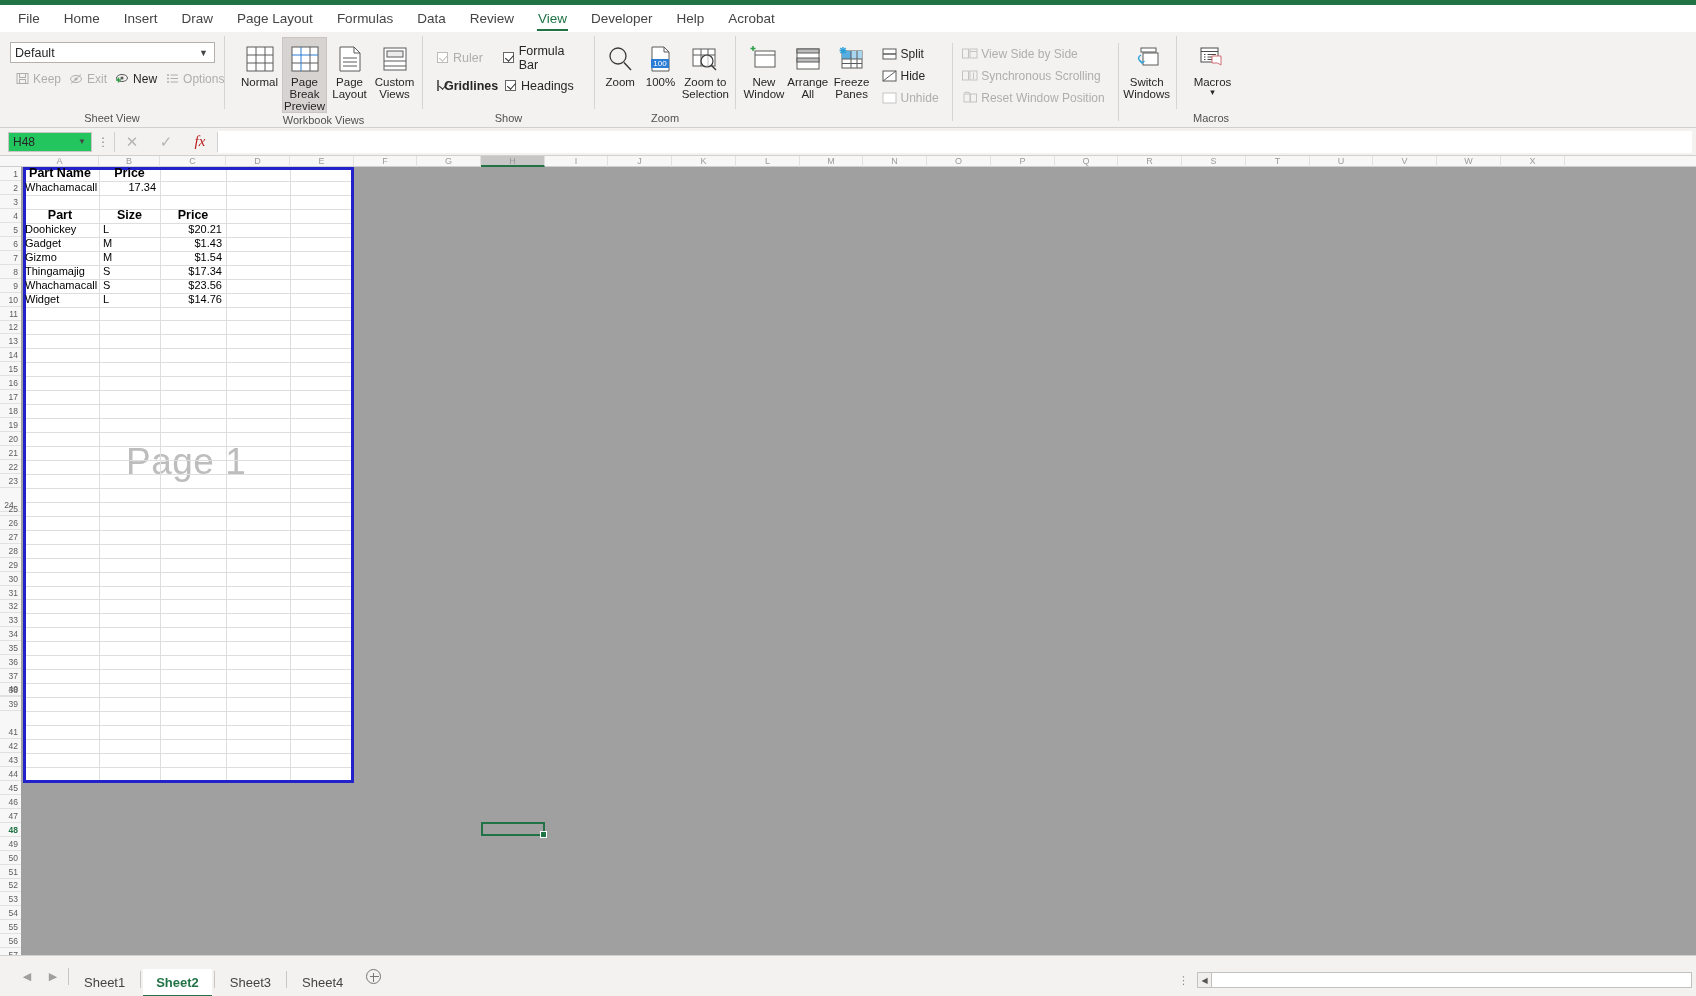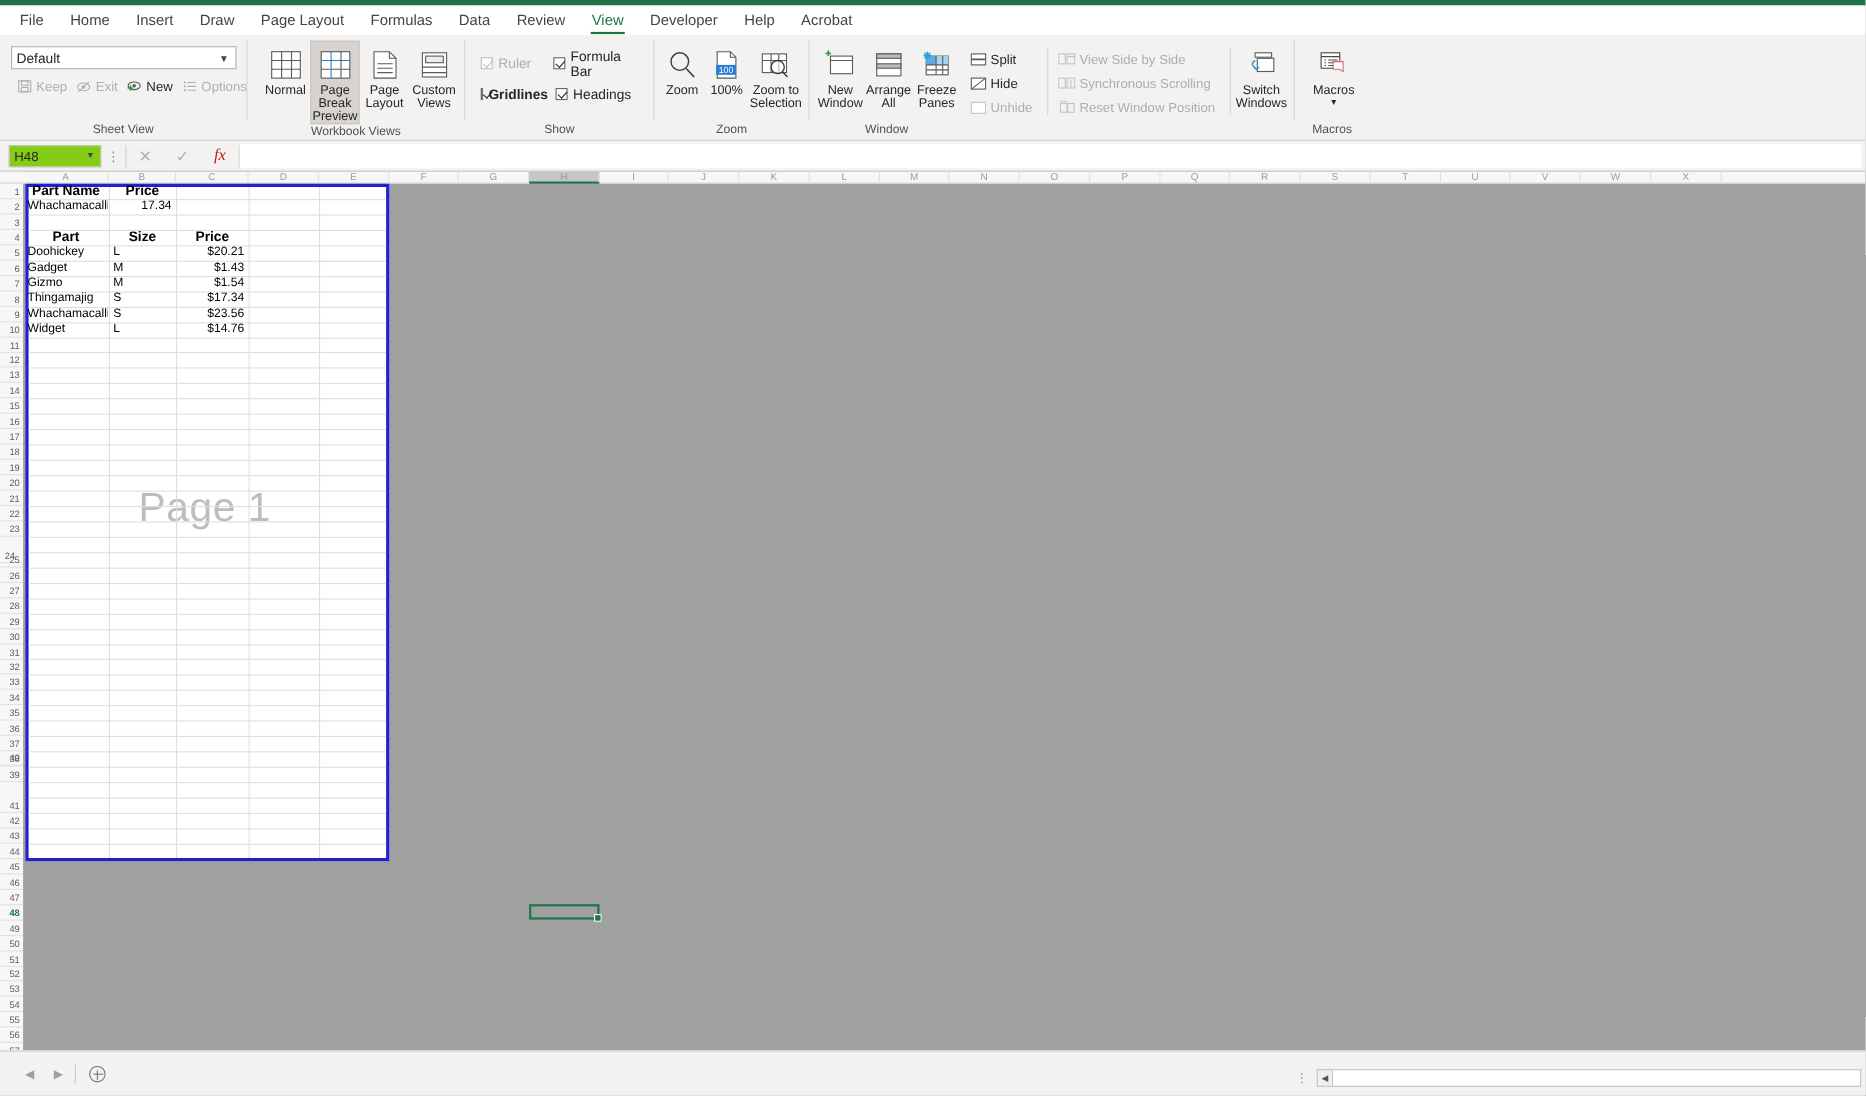--- a/index.html
+++ b/index.html
@@ -77,21 +77,21 @@
     width:205px; height:21px; border:1px solid #b3b0ad; background:#fff;
     font-size:12.5px; padding:0 4px; display:flex; align-items:center;
     position:relative; color:#262626;
   }
   .sv-select .caret { position:absolute; right:6px; font-size:9px; color:#444; }
 
   
   .fbar { height:28px; background:#f3f2f1; display:flex; align-items:center; padding:0 0 0 8px;
           border-bottom:1px solid #d2d0ce; }
   .namebox {
-    width:84px; height:20px; border:1px solid #c8c6c4; background:#84cc16;
+    width:84px; height:20px; border:1px solid #c8c6c4; background:#22c55e;
     font-size:12px; display:flex; align-items:center; padding:0 4px; position:relative;
   }
   .namebox .caret { position:absolute; right:5px; font-size:8px; color:#444; }
   .fb-dots { width:22px; text-align:center; color:#8a8886; font-size:12px; letter-spacing:0; }
   .fb-btn { width:34px; height:22px; display:flex; align-items:center; justify-content:center;
             color:#b5b3b1; font-size:15px; }
   .fb-fx { width:34px; height:22px; display:flex; align-items:center; justify-content:center;
            color:#b91c1c; font-style:italic; font-family:"Liberation Serif", serif; font-size:15px; }
   .fb-sep { width:1px; height:20px; background:#d2d0ce; }
   .fb-input { flex:1; height:22px; background:#fff; border:none; margin-right:4px; }
@@ -477,21 +477,20 @@
           <svg width="30" height="28" viewBox="0 0 30 28">
               <rect x="9" y="3" width="15" height="4" fill="#fff" stroke="#5a5a5a"></rect>
               <rect x="11" y="8" width="15" height="12" fill="#fff" stroke="#5a5a5a"></rect>
               <path d="M9 10 q-5 3 0 7" fill="none" stroke="#2a9fd8" stroke-width="1.4"></path>
               <path d="M8 15.5 l2 2.5 l2.5 -2" fill="none" stroke="#2a9fd8" stroke-width="1.4"></path>
             </svg>
         </span>
         <span class="lbl">Switch Windows</span>
       </div>
     </div>
-    <div class="group-label" style="margin-left:-150px;">Window</div>
   </div>
 
   <div class="group-sep"></div>
 
   <div class="group" style="width:68px;">
     <div class="group-body" style="padding-left:8px;">
       <div class="bigbtn wide">
         <span class="ic">
           <svg width="30" height="26" viewBox="0 0 30 26">
               <rect x="3" y="2" width="17" height="14" fill="#fff" stroke="#4a4a4a"></rect>
@@ -698,20 +697,29 @@
     </div>
   <div class="selbox" id="selbox" style="left: 481px; width: 64px; top: 665.65px; height: 13.95px;"></div>
 </div>
 
 <div class="bottom">
   <div class="navbtns">
     <div class="navarrow">◀</div>
     <div class="navarrow">▶</div>
   </div>
   <div class="tabsep"></div>
+  <div class="sheettabs" id="sheettabs">
+      <div class="sheettab">Sheet1</div>
+      <div class="tabsep" style="align-self: center;"></div>
+      <div class="sheettab active">Sheet2</div>
+      <div class="tabsep" style="align-self: center;"></div>
+      <div class="sheettab">Sheet3</div>
+      <div class="tabsep" style="align-self: center;"></div>
+      <div class="sheettab">Sheet4</div>
+    </div>
   <div class="addsheet">
       <span class="circ"></span>
     </div>
   <div class="hscroll-wrap">
     <div class="hs-dots">⋮</div>
     <div class="hs-left">◀</div>
     <div class="hs-track"></div>
   </div>
 </div>
 

